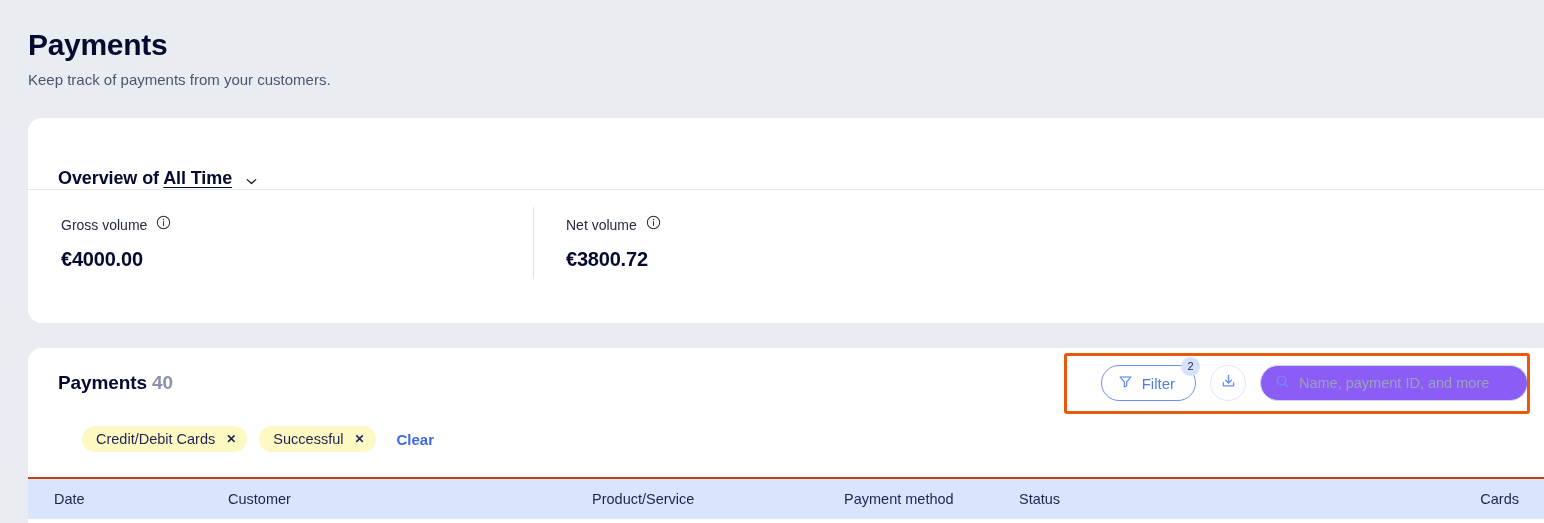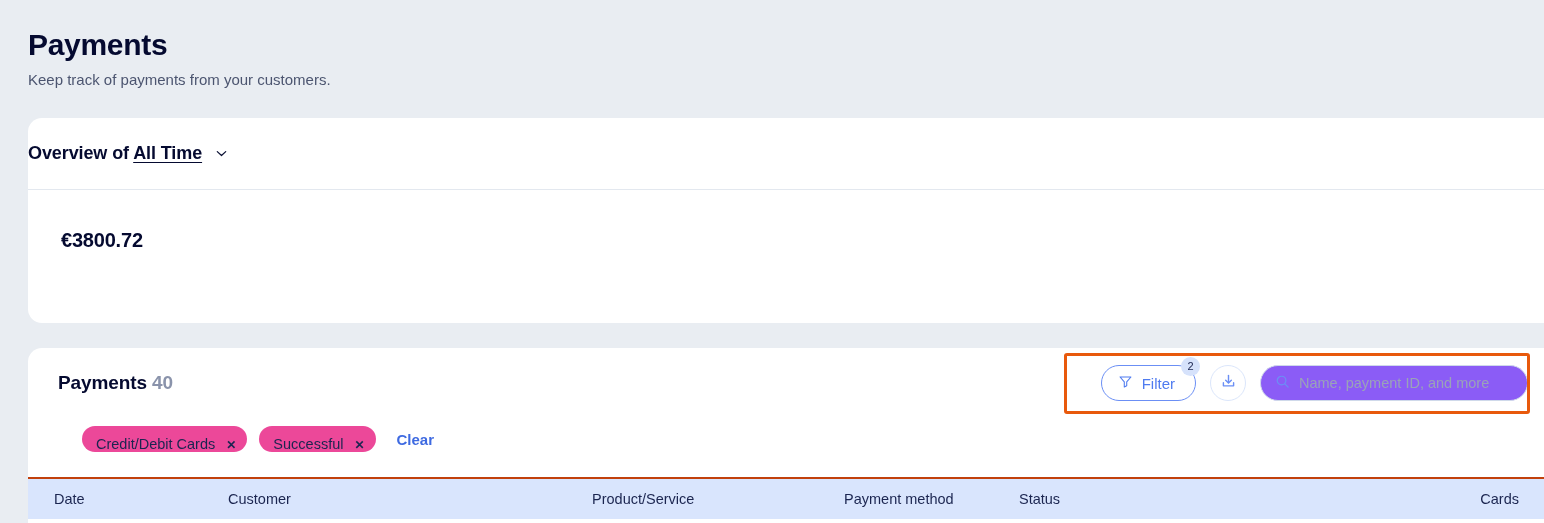--- a/index.html
+++ b/index.html
@@ -43,21 +43,22 @@
     background: #ffffff;
     border-top-left-radius: 14px;
     border-bottom-left-radius: 14px;
   }
 
   #overview-card { top: 118px; height: 205px; }
 
   .overview-head {
     height: 72px;
     display: flex;
-    align-items: center;
+    align-items: flex-end;
+    padding-left: 30px;
     border-bottom: 1px solid #e3e8ef;
   }
   .overview-head-text {
     font-size: 18px;
     font-weight: bold;
     color: #050a30;
     letter-spacing: -0.1px;
   }
   .overview-head-text .linked {
     text-decoration: underline;
@@ -211,26 +212,26 @@
   
   .chips-row {
     display: flex;
     align-items: center;
     gap: 12px;
     padding: 0 0 0 54px;
     height: 42px;
   }
   .chip {
     display: inline-flex;
-    align-items: flex-end;
+    align-items: center;
     gap: 11px;
     height: 26px;
     padding: 0 11px 0 14px;
     border-radius: 13px;
-    background: #ec4899;
+    background: #fef9c3;
     color: #1b2550;
     font-size: 14.5px;
     cursor: pointer;
   }
   .chip-x { font-size: 12px; font-weight: bold; color: #1b2550; cursor: pointer; }
   .clear-link {
     margin-left: 9px;
     color: #3e6ae1;
     font-size: 15px;
     font-weight: bold;
@@ -273,22 +274,45 @@
       <div class="overview-head-text"><span>Overview of </span><span class="linked">All Time</span></div>
       <span class="chev">
         <svg width="15" height="15" viewBox="0 0 16 16" fill="none" aria-hidden="true">
           <path d="M3.5 6L8 10.2L12.5 6" stroke="#0a1033" stroke-width="1.3" stroke-linecap="round" stroke-linejoin="round"></path>
         </svg>
       </span>
     </div>
 
     <div class="metrics">
 
-
       <div class="metric">
+        <div class="metric-label">
+          <span>Gross volume</span>
+          <span>
+            <svg width="15" height="15" viewBox="0 0 16 16" fill="none" aria-hidden="true">
+              <circle cx="8" cy="8" r="6.6" stroke="#252b44" stroke-width="1.1"></circle>
+              <circle cx="8" cy="4.9" r="0.82" fill="#252b44"></circle>
+              <path d="M8 6.9v4.4" stroke="#252b44" stroke-width="1.1" stroke-linecap="round"></path>
+            </svg>
+          </span>
+        </div>
+        <div class="metric-value">€4000.00</div>
+      </div>
+
+      <div class="metric">
+        <div class="metric-label">
+          <span>Net volume</span>
+          <span>
+            <svg width="15" height="15" viewBox="0 0 16 16" fill="none" aria-hidden="true">
+              <circle cx="8" cy="8" r="6.6" stroke="#252b44" stroke-width="1.1"></circle>
+              <circle cx="8" cy="4.9" r="0.82" fill="#252b44"></circle>
+              <path d="M8 6.9v4.4" stroke="#252b44" stroke-width="1.1" stroke-linecap="round"></path>
+            </svg>
+          </span>
+        </div>
         <div class="metric-value">€3800.72</div>
       </div>
 
 
     </div>
   </div>
 
   <div class="card" id="payments-card">
 
     <div class="payments-toolbar">

